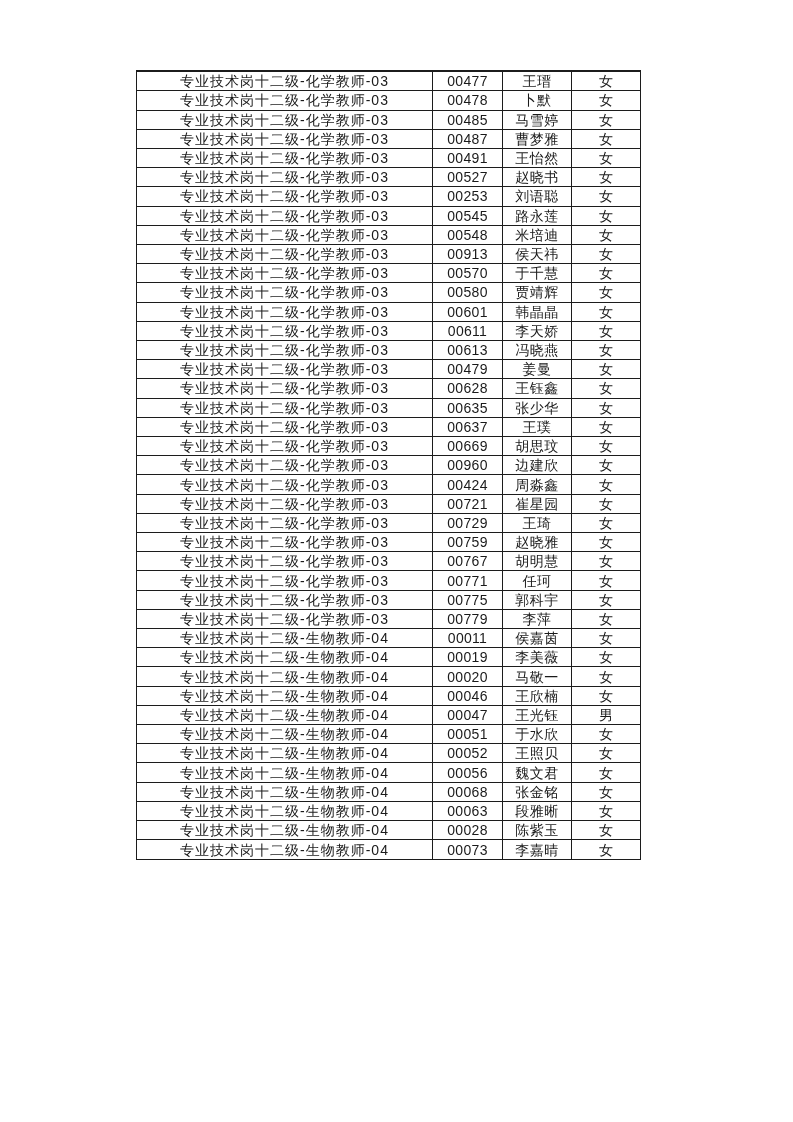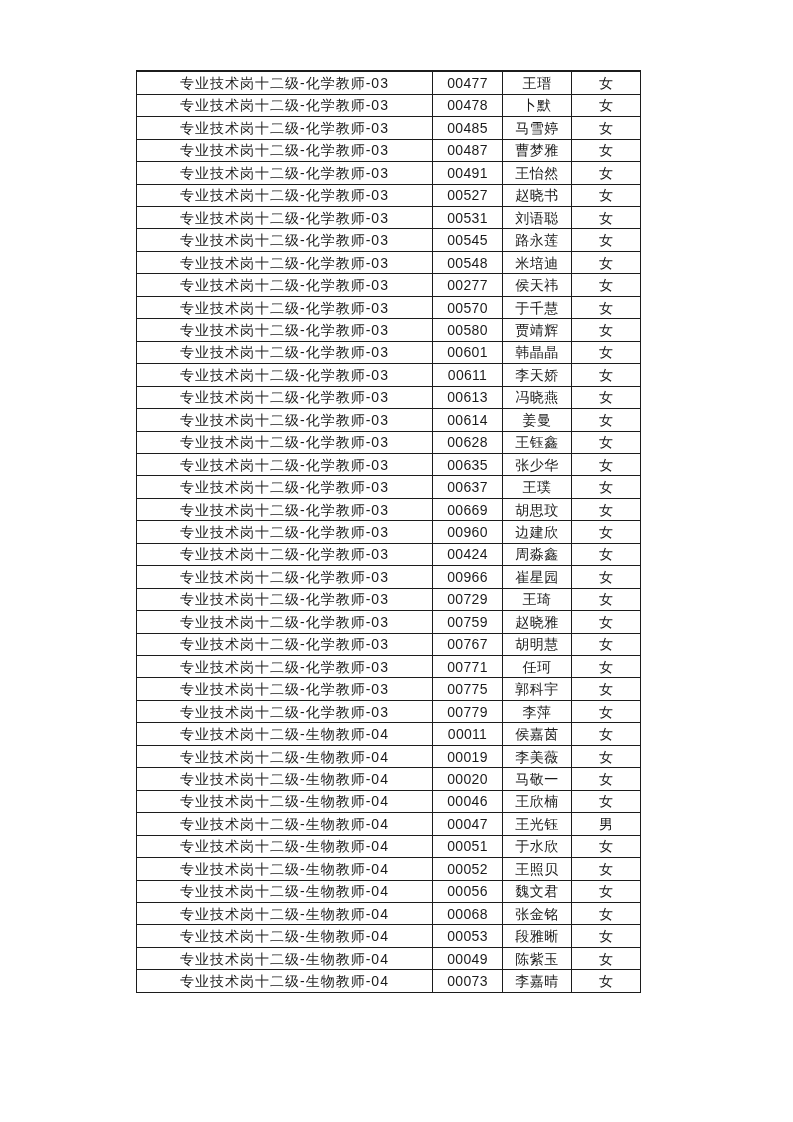--- a/index.html
+++ b/index.html
@@ -18,21 +18,21 @@
   .sheet {
     position: absolute;
     inset: 0;
     background: #ffffff;
   }
   table.roster {
     position: absolute;
     left: 136px;
     top: 70px;
     width: 504px;
-    height: 923px;
+    height: 790px;
     border-collapse: collapse;
     table-layout: fixed;
     border: 1.5px solid #1c1c1c;
     border-top-width: 2.5px;
   }
   table.roster td {
     border: 1px solid #1c1c1c;
     text-align: center;
     vertical-align: middle;
     padding: 0;
@@ -93,39 +93,39 @@
           <td class="cell-gender">女</td>
         </tr>
         <tr>
           <td class="cell-position">专业技术岗十二级-化学教师-03</td>
           <td class="cell-number">00527</td>
           <td class="cell-name">赵晓书</td>
           <td class="cell-gender">女</td>
         </tr>
         <tr>
           <td class="cell-position">专业技术岗十二级-化学教师-03</td>
-          <td class="cell-number">00531</td>
+          <td class="cell-number">00253</td>
           <td class="cell-name">刘语聪</td>
           <td class="cell-gender">女</td>
         </tr>
         <tr>
           <td class="cell-position">专业技术岗十二级-化学教师-03</td>
           <td class="cell-number">00545</td>
           <td class="cell-name">路永莲</td>
           <td class="cell-gender">女</td>
         </tr>
         <tr>
           <td class="cell-position">专业技术岗十二级-化学教师-03</td>
           <td class="cell-number">00548</td>
           <td class="cell-name">米培迪</td>
           <td class="cell-gender">女</td>
         </tr>
         <tr>
           <td class="cell-position">专业技术岗十二级-化学教师-03</td>
-          <td class="cell-number">00277</td>
+          <td class="cell-number">00913</td>
           <td class="cell-name">侯天祎</td>
           <td class="cell-gender">女</td>
         </tr>
         <tr>
           <td class="cell-position">专业技术岗十二级-化学教师-03</td>
           <td class="cell-number">00570</td>
           <td class="cell-name">于千慧</td>
           <td class="cell-gender">女</td>
         </tr>
         <tr>
@@ -147,21 +147,21 @@
           <td class="cell-gender">女</td>
         </tr>
         <tr>
           <td class="cell-position">专业技术岗十二级-化学教师-03</td>
           <td class="cell-number">00613</td>
           <td class="cell-name">冯晓燕</td>
           <td class="cell-gender">女</td>
         </tr>
         <tr>
           <td class="cell-position">专业技术岗十二级-化学教师-03</td>
-          <td class="cell-number">00614</td>
+          <td class="cell-number">00479</td>
           <td class="cell-name">姜曼</td>
           <td class="cell-gender">女</td>
         </tr>
         <tr>
           <td class="cell-position">专业技术岗十二级-化学教师-03</td>
           <td class="cell-number">00628</td>
           <td class="cell-name">王钰鑫</td>
           <td class="cell-gender">女</td>
         </tr>
         <tr>
@@ -189,21 +189,21 @@
           <td class="cell-gender">女</td>
         </tr>
         <tr>
           <td class="cell-position">专业技术岗十二级-化学教师-03</td>
           <td class="cell-number">00424</td>
           <td class="cell-name">周淼鑫</td>
           <td class="cell-gender">女</td>
         </tr>
         <tr>
           <td class="cell-position">专业技术岗十二级-化学教师-03</td>
-          <td class="cell-number">00966</td>
+          <td class="cell-number">00721</td>
           <td class="cell-name">崔星园</td>
           <td class="cell-gender">女</td>
         </tr>
         <tr>
           <td class="cell-position">专业技术岗十二级-化学教师-03</td>
           <td class="cell-number">00729</td>
           <td class="cell-name">王琦</td>
           <td class="cell-gender">女</td>
         </tr>
         <tr>
@@ -285,27 +285,27 @@
           <td class="cell-gender">女</td>
         </tr>
         <tr>
           <td class="cell-position">专业技术岗十二级-生物教师-04</td>
           <td class="cell-number">00068</td>
           <td class="cell-name">张金铭</td>
           <td class="cell-gender">女</td>
         </tr>
         <tr>
           <td class="cell-position">专业技术岗十二级-生物教师-04</td>
-          <td class="cell-number">00053</td>
+          <td class="cell-number">00063</td>
           <td class="cell-name">段雅晰</td>
           <td class="cell-gender">女</td>
         </tr>
         <tr>
           <td class="cell-position">专业技术岗十二级-生物教师-04</td>
-          <td class="cell-number">00049</td>
+          <td class="cell-number">00028</td>
           <td class="cell-name">陈紫玉</td>
           <td class="cell-gender">女</td>
         </tr>
         <tr>
           <td class="cell-position">专业技术岗十二级-生物教师-04</td>
           <td class="cell-number">00073</td>
           <td class="cell-name">李嘉晴</td>
           <td class="cell-gender">女</td>
         </tr>
       </tbody>

